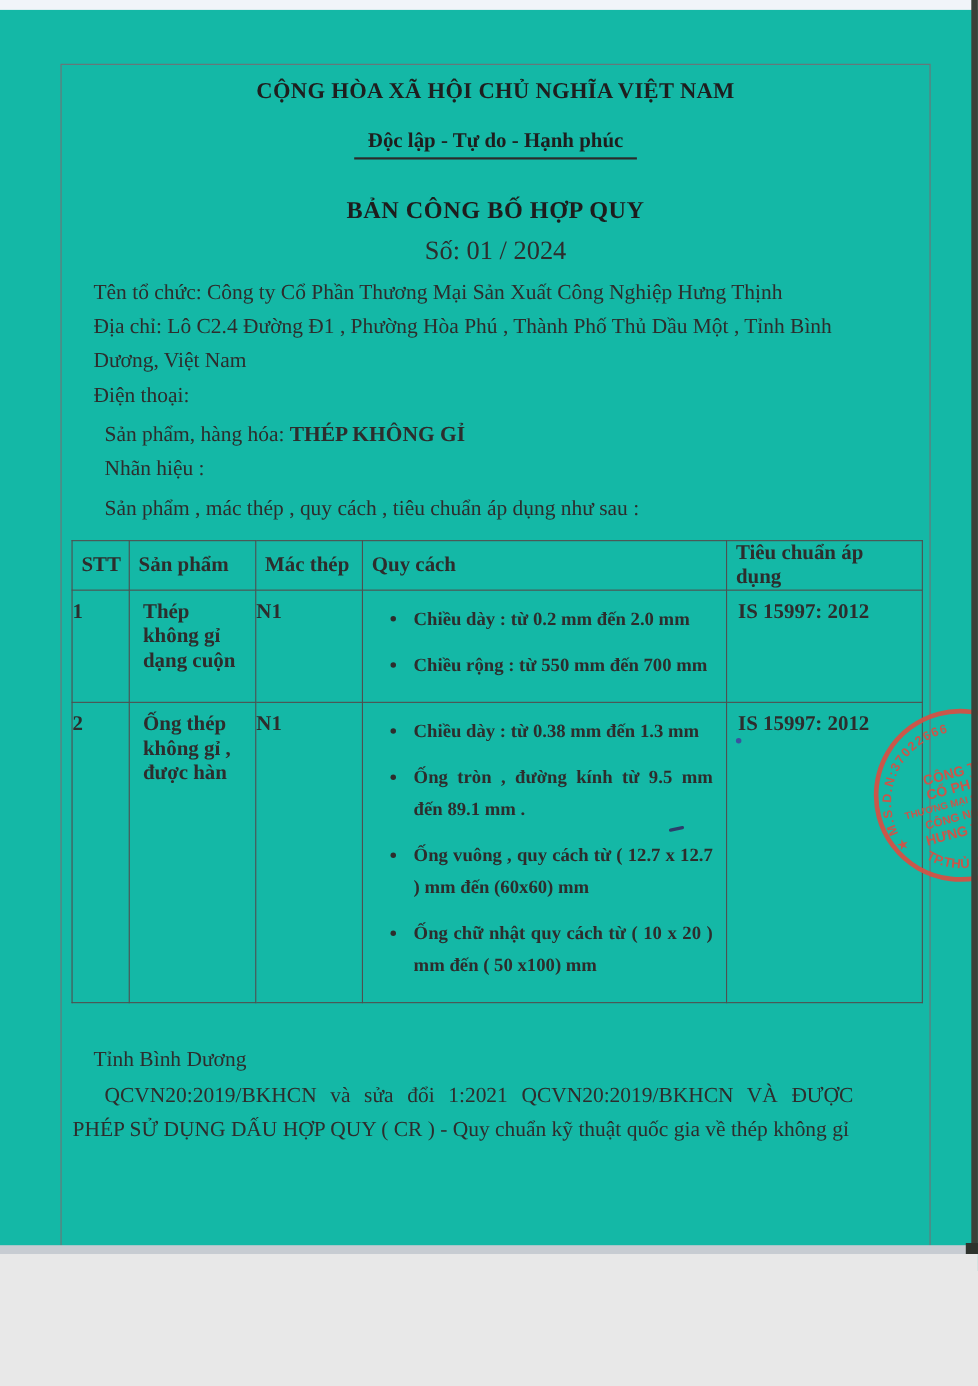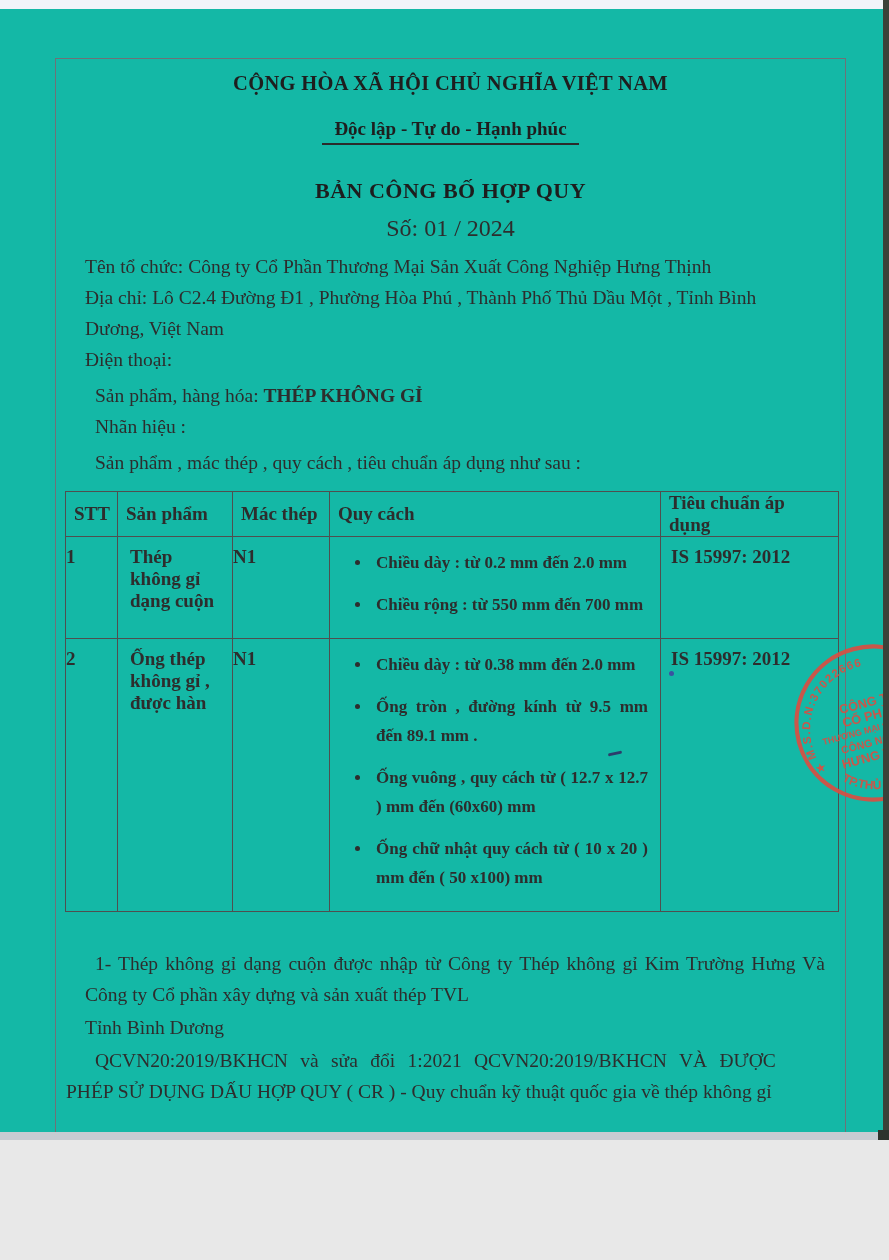--- a/index.html
+++ b/index.html
@@ -144,33 +144,32 @@
             </ul>
           </td>
           <td class="c-std">IS 15997: 2012</td>
         </tr>
         <tr>
           <td class="c-stt">2</td>
           <td class="c-prod">Ống thép không gỉ , được hàn</td>
           <td class="c-grade">N1</td>
           <td class="c-spec">
             <ul class="spec-list">
-              <li>Chiều dày : từ 0.38 mm đến 2.0 mm</li>
+              <li>Chiều dày : từ 0.38 mm đến 1.3 mm</li>
               <li>Ống tròn , đường kính từ 9.5 mm đến 89.1 mm .</li>
               <li>Ống vuông , quy cách từ ( 12.7 x 12.7 ) mm đến (60x60) mm</li>
               <li>Ống chữ nhật quy cách từ ( 10 x 20 ) mm đến ( 50 x100) mm</li>
             </ul>
           </td>
           <td class="c-std">IS 15997: 2012</td>
         </tr>
       </tbody>
     </table>
 
     <div class="notes">
-      <div class="note-1">1-  Thép không gỉ dạng cuộn được nhập từ Công ty Thép không gỉ Kim Trường Hưng Và Công ty Cổ phần xây dựng và sản xuất thép TVL</div>
       <div class="province">Tỉnh Bình Dương</div>
       <div class="reg-1">QCVN20:2019/BKHCN và sửa đổi 1:2021 QCVN20:2019/BKHCN VÀ ĐƯỢC</div>
       <div class="reg-2">PHÉP SỬ DỤNG DẤU HỢP QUY ( CR ) -  Quy chuẩn kỹ thuật quốc gia về thép không gỉ</div>
     </div>
   </div>
 
   <div class="stamp-wrap">
     <svg viewBox="0 0 200 200">
       <g transform="rotate(-15 100 100)" fill="#d94f43">
         <circle cx="100" cy="100" r="90" fill="none" stroke="#d94f43" stroke-width="5"></circle>

